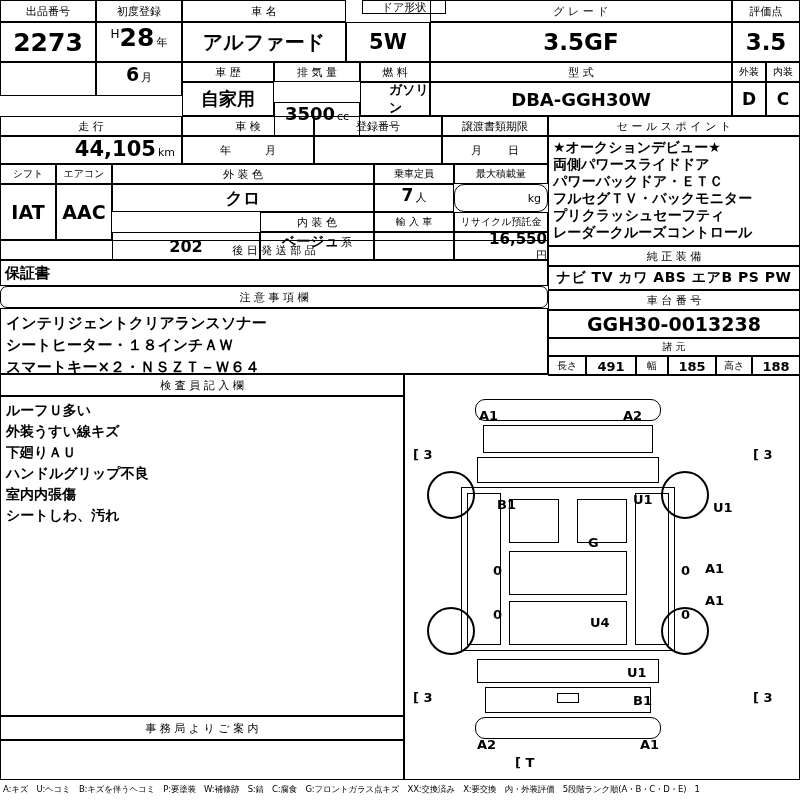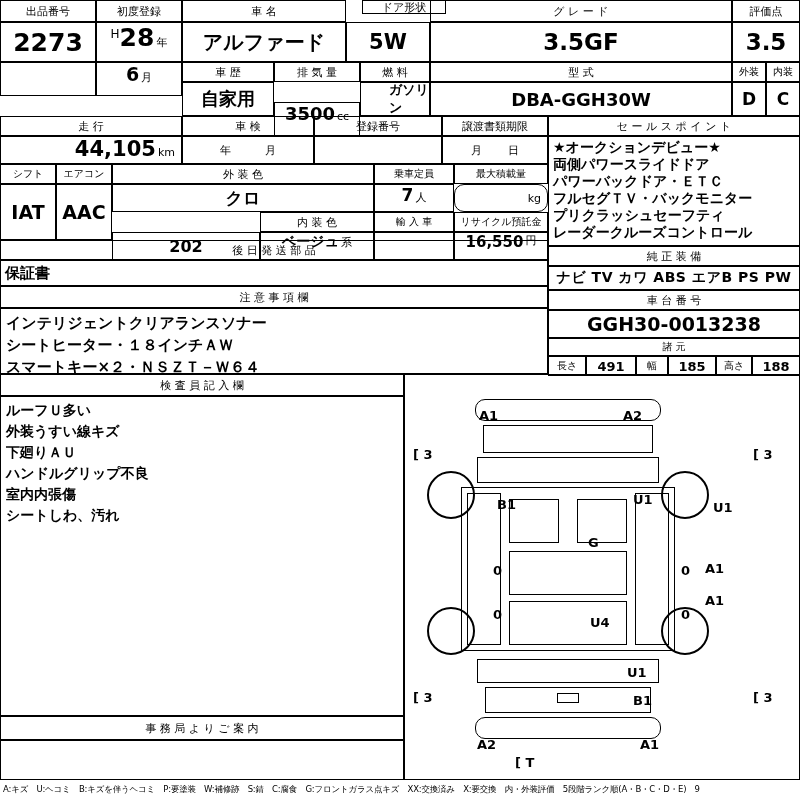--- a/index.html
+++ b/index.html
@@ -185,37 +185,37 @@
     <span style="font-size:16px;font-weight:bold;">202</span>
   </div>
   <div class="bx" style="left:260px;top:232px;width:114px;height:28px;">
     <div style="display:flex;align-items:baseline;justify-content:center;height:100%;">
       <span style="font-size:14px;font-weight:bold;">ベージュ</span>
       <span class="unit">系</span>
     </div>
   </div>
   <div class="bx val" style="left:374px;top:232px;width:80px;height:28px;"></div>
   <div class="bx" style="left:454px;top:232px;width:94px;height:28px;">
-    <div style="display:flex;align-items:flex-start;justify-content:center;height:100%;">
+    <div style="display:flex;align-items:flex-end;justify-content:center;height:100%;flex-direction:column;">
       <span style="font-size:15px;font-weight:bold;">16,550</span>
       <span class="unit">円</span>
     </div>
   </div>
 
   <div class="bx lbl" style="left:0;top:240px;width:548px;height:20px;">後 日 発 送 部 品</div>
   <div class="bx val vleft" style="left:0;top:260px;width:548px;height:26px;">
     <span style="font-size:15px;font-weight:bold;">保証書</span>
   </div>
 
   <div class="bx lbl" style="left:548px;top:246px;width:252px;height:20px;">純 正 装 備</div>
   <div class="bx val" style="left:548px;top:266px;width:252px;height:24px;">
     <span style="font-size:14px;font-weight:bold;letter-spacing:0.5px;">ナビ TV カワ ABS エアB PS PW</span>
   </div>
 
-  <div class="bx lbl" style="left:0;top:286px;width:548px;height:22px;">注 意 事 項 欄</div>
+  <div class="bx lbl" style="left:0;top:286px;width:548px;height:22px;border-radius:7px;">注 意 事 項 欄</div>
   <div class="bx notes" style="left:0;top:308px;width:548px;height:66px;">
     <div>インテリジェントクリアランスソナー</div>
     <div>シートヒーター・１８インチＡＷ</div>
     <div>スマートキー×２・ＮＳＺＴ－Ｗ６４</div>
   </div>
 
   <div class="bx lbl" style="left:548px;top:290px;width:252px;height:20px;">車 台 番 号</div>
   <div class="bx val" style="left:548px;top:310px;width:252px;height:28px;">
     <span style="font-size:19px;font-weight:bold;">GGH30-0013238</span>
   </div>
@@ -297,15 +297,15 @@
       <div class="mark" style="left:222px;top:290px;">U1</div>
       <div class="mark" style="left:228px;top:318px;">B1</div>
       <div class="mark" style="left:8px;top:315px;">[ 3</div>
       <div class="mark" style="left:348px;top:315px;">[ 3</div>
       <div class="mark" style="left:72px;top:362px;">A2</div>
       <div class="mark" style="left:235px;top:362px;">A1</div>
       <div class="mark" style="left:110px;top:380px;">[ T</div>
     </div>
   </div>
 
-  <div class="footer">A:キズ　U:ヘコミ　B:キズを伴うヘコミ　P:要塗装　W:補修跡　S:錆　C:腐食　G:フロントガラス点キズ　XX:交換済み　X:要交換　内・外装評価　5段階ランク順(A・B・C・D・E)　9</div>
+  <div class="footer">A:キズ　U:ヘコミ　B:キズを伴うヘコミ　P:要塗装　W:補修跡　S:錆　C:腐食　G:フロントガラス点キズ　XX:交換済み　X:要交換　内・外装評価　5段階ランク順(A・B・C・D・E)　1</div>
 
 </div>
 
 </body></html>

